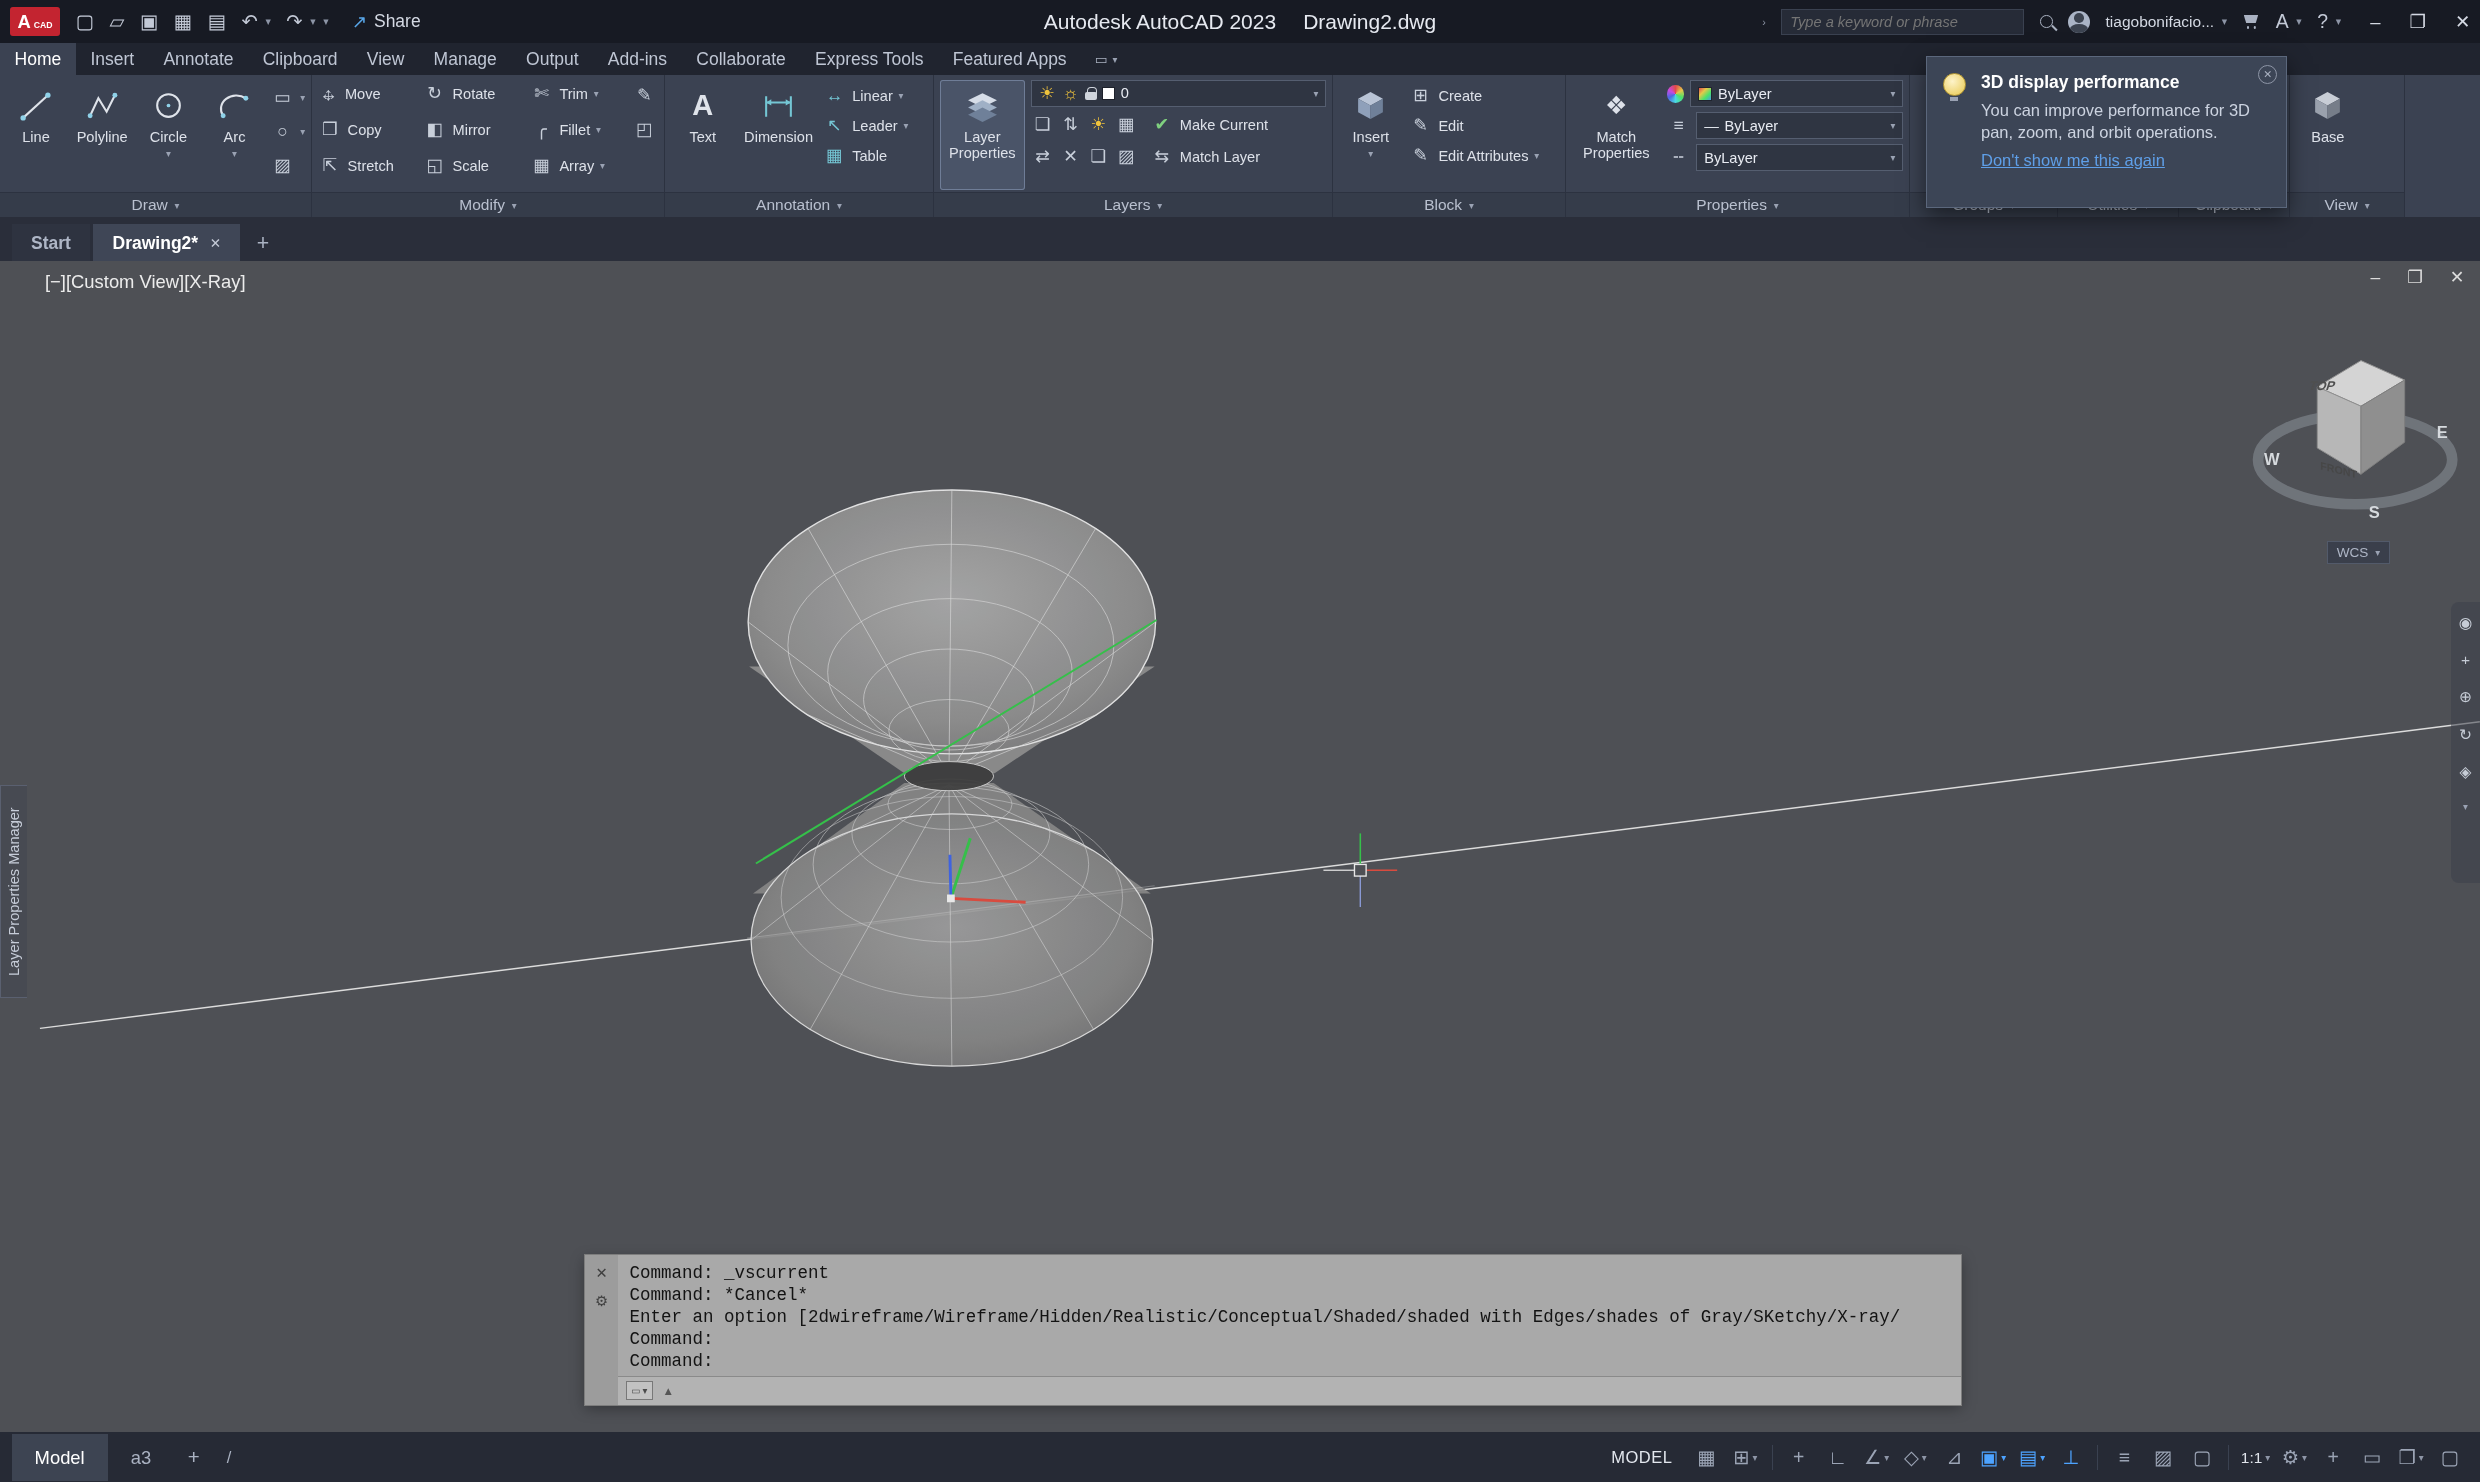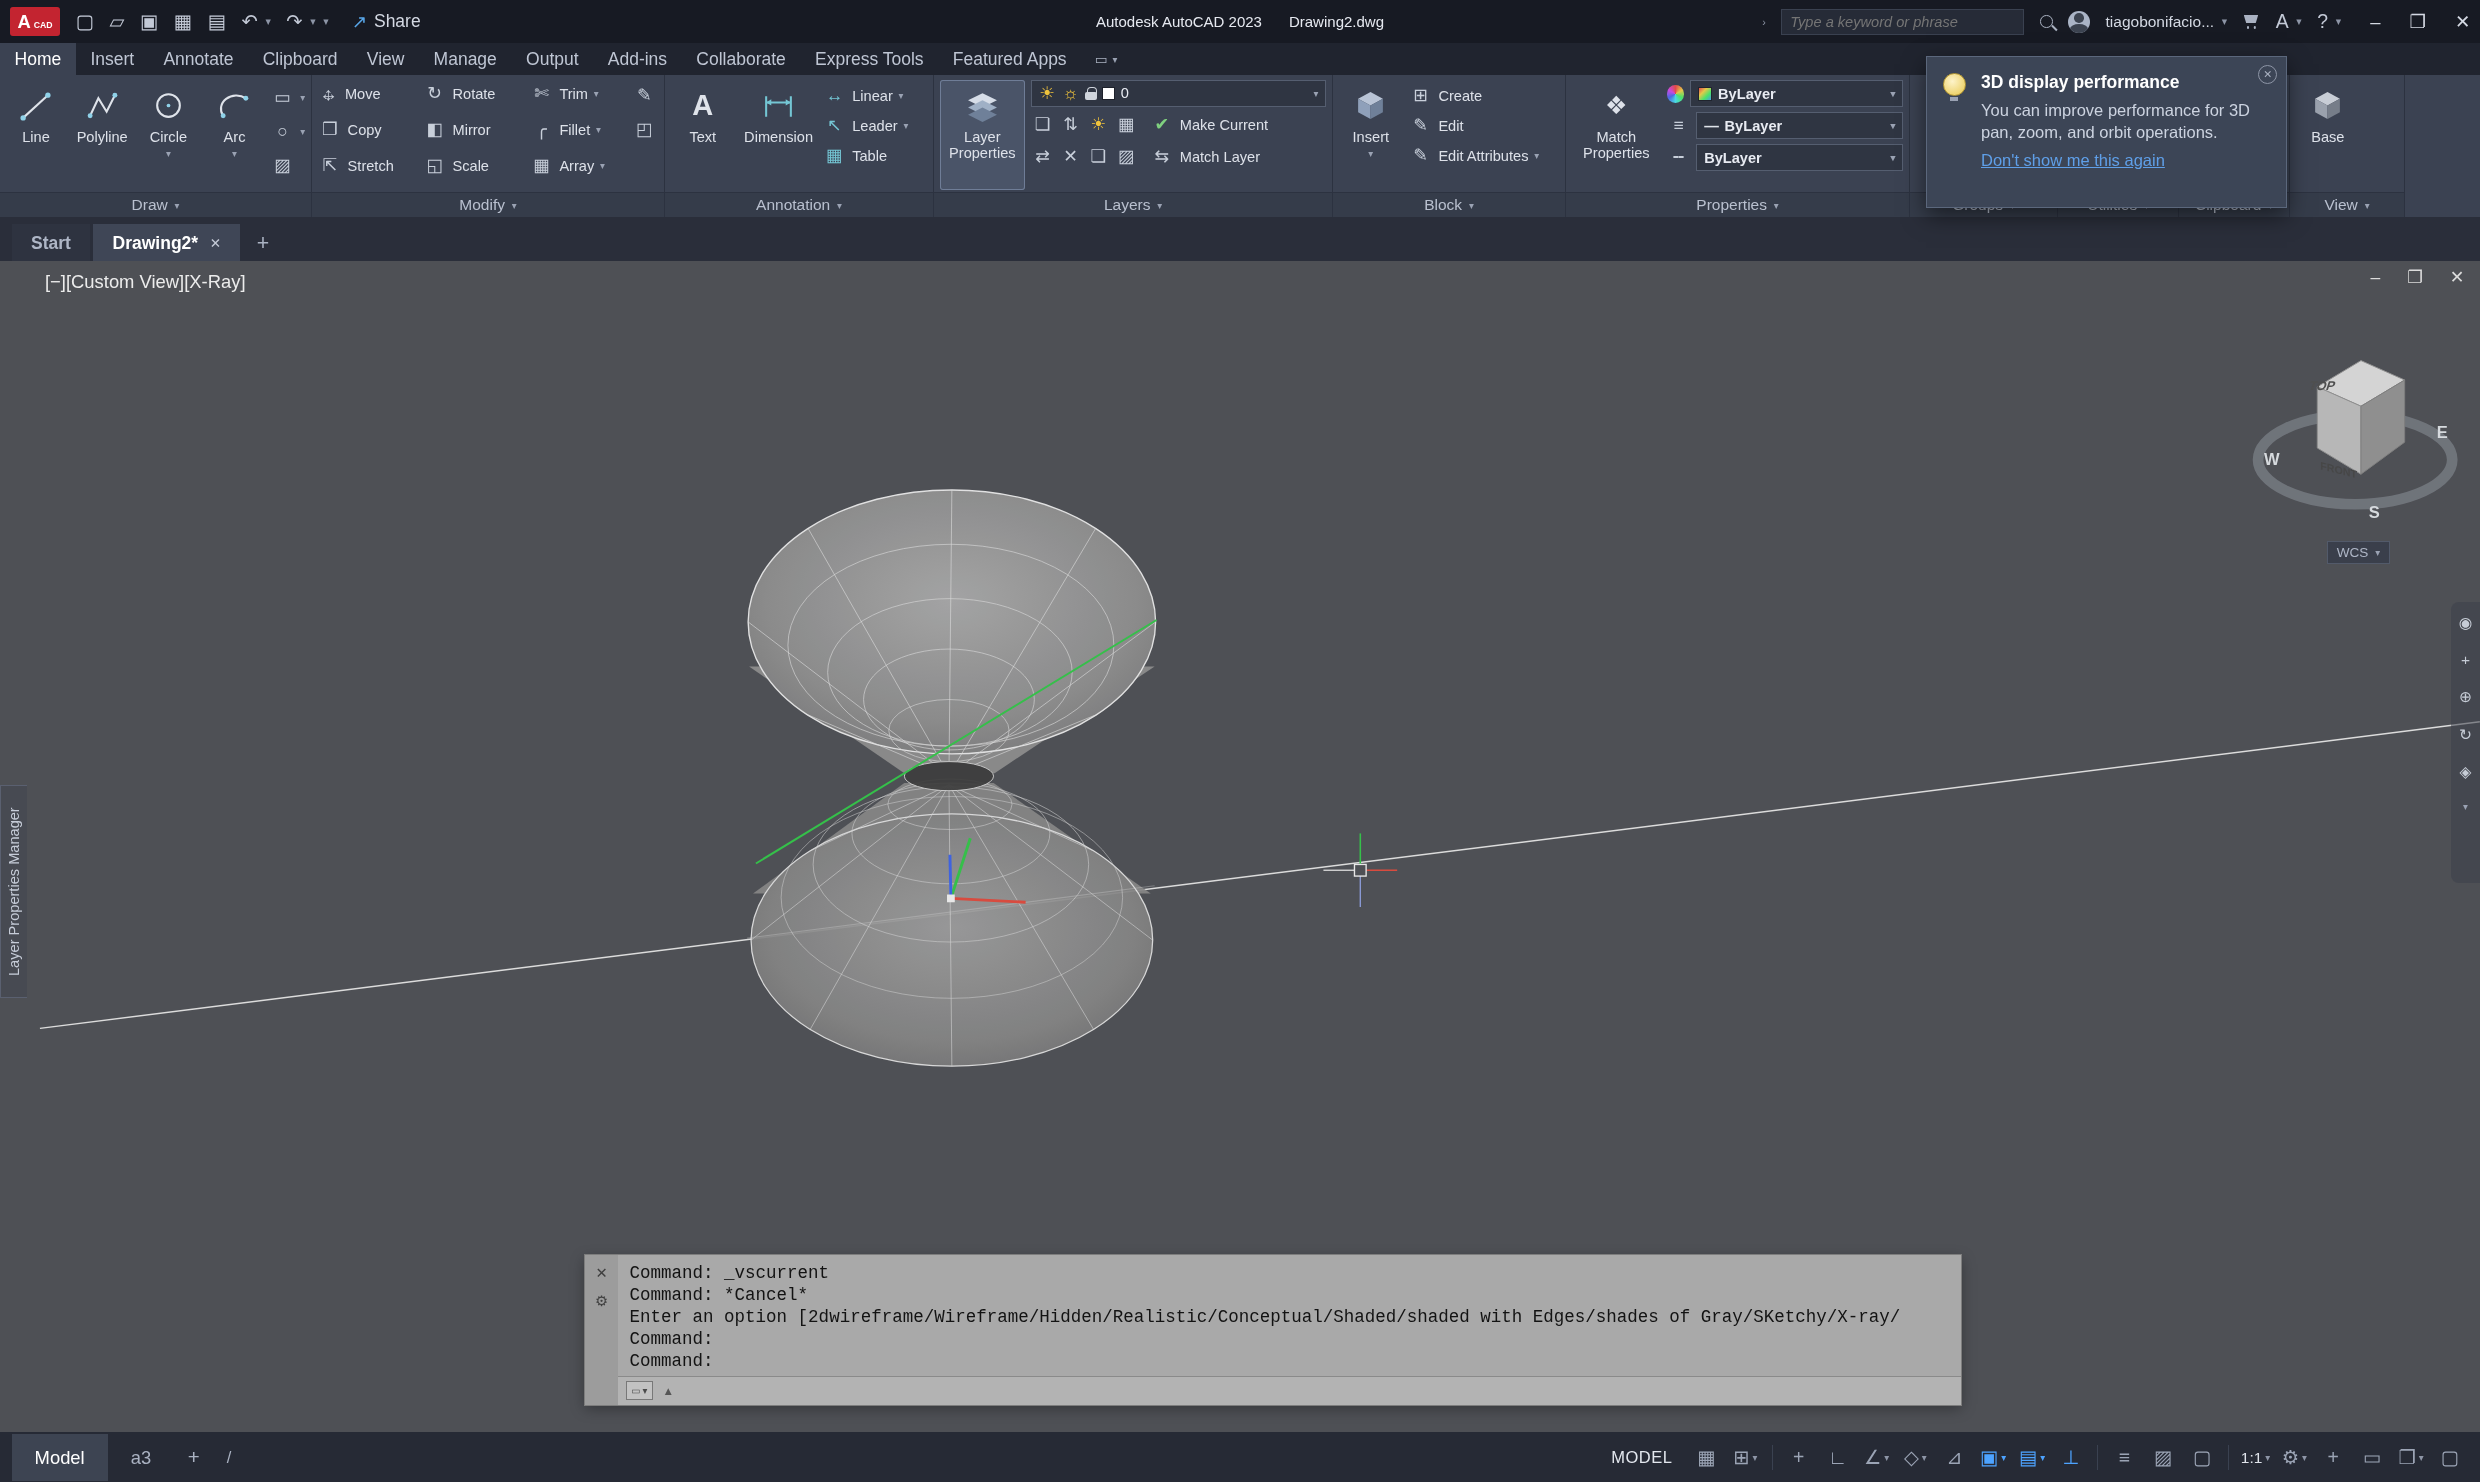--- a/index.html
+++ b/index.html
@@ -10,21 +10,21 @@
   
   .titlebar { position:relative; display:flex; align-items:center; height:43px; background:#171a23; color:#c9cfdb; padding:0 9.7px; }
   .logo { display:flex; align-items:baseline; gap:2.9px; background:#c32430; border-radius:2.9px; padding:3.9px 7.8px; color:#fff; margin-right:9.7px; }
   .logo .big { font-weight:bold; font-size:18.4px; }
   .logo .small { font-size:8.7px; font-weight:bold; }
   .qat { display:flex; align-items:center; gap:15.5px; margin-left:5.8px; }
   .ticon { font-size:19.4px; color:#c3c9d6; line-height:1; }
   .tcaret { font-size:10.7px; color:#8d95a6; margin-left:-7.8px; }
   .share { display:flex; align-items:center; gap:6.8px; margin-left:23px; font-size:17.5px; color:#d4d9e3; }
   .share .g { color:#58a6e8; font-size:18.4px; }
-  .center-title { position:absolute; left:50%; transform:translateX(-50%); display:flex; gap:27px; font-size:15px; color:#e6e9f0; white-space:nowrap; }
+  .center-title { position:absolute; left:50%; transform:translateX(-50%); display:flex; gap:27px; font-size:21px; color:#e6e9f0; white-space:nowrap; }
   .tb-right { margin-left:auto; display:flex; align-items:center; gap:15.5px; }
   .searchbox { display:flex; align-items:center; width:243px; height:26px; background:#262b37; border:1px solid #3a4150; padding:0 7.8px; }
   .searchbox input { flex:1; background:transparent; border:none; outline:none; color:#aab2c2; font-style:italic; font-size:14.6px; font-family:"Liberation Sans",sans-serif; }
   .mag { width:12.6px; height:12.6px; border:1.9px solid #aab2c2; border-radius:50%; position:relative; }
   .mag::after { content:""; position:absolute; width:6.8px; height:1.9px; background:#aab2c2; transform:rotate(45deg); right:-5.8px; bottom:-1.9px; }
   .avatar { width:22px; height:22px; border-radius:50%; background:#aab4c6; position:relative; overflow:hidden; }
   .avatar::before { content:""; position:absolute; left:6.3px; top:2.9px; width:9.7px; height:9.7px; border-radius:50%; background:#3c4350; }
   .avatar::after { content:""; position:absolute; left:1.9px; top:13.6px; width:18.4px; height:9.7px; border-radius:50% 50% 0 0; background:#3c4350; }
   .uname { font-size:15.5px; color:#d4d9e3; }
   .cart { position:relative; width:17.5px; height:15.5px; }
@@ -425,21 +425,21 @@
           <span class="cw">▾</span>
       </div>
     </div>
 
     <div class="panel" style="width:344px">
       <div class="panel-content">
         <div class="bigbtn" style="width:89px">
           <span class="bicon" style="font-size:25px">❖</span>
           <span>Match Properties</span>
         </div>
-        <div class="vstack" style="flex:1; gap:3.9px;font-weight:bold;">
+        <div class="vstack" style="flex:1; gap:3.9px;">
           <div class="smallrow" style="gap:5.8px">
             <span class="colorwheel"></span>
             <div class="combo" style="flex:1">
               <span class="gradswatch"></span>
               <span>ByLayer</span>
               <span class="cw">▾</span>
             </div>
           </div>
           <div class="smallrow" style="gap:5.8px">
             <span class="sicon">≡</span>

